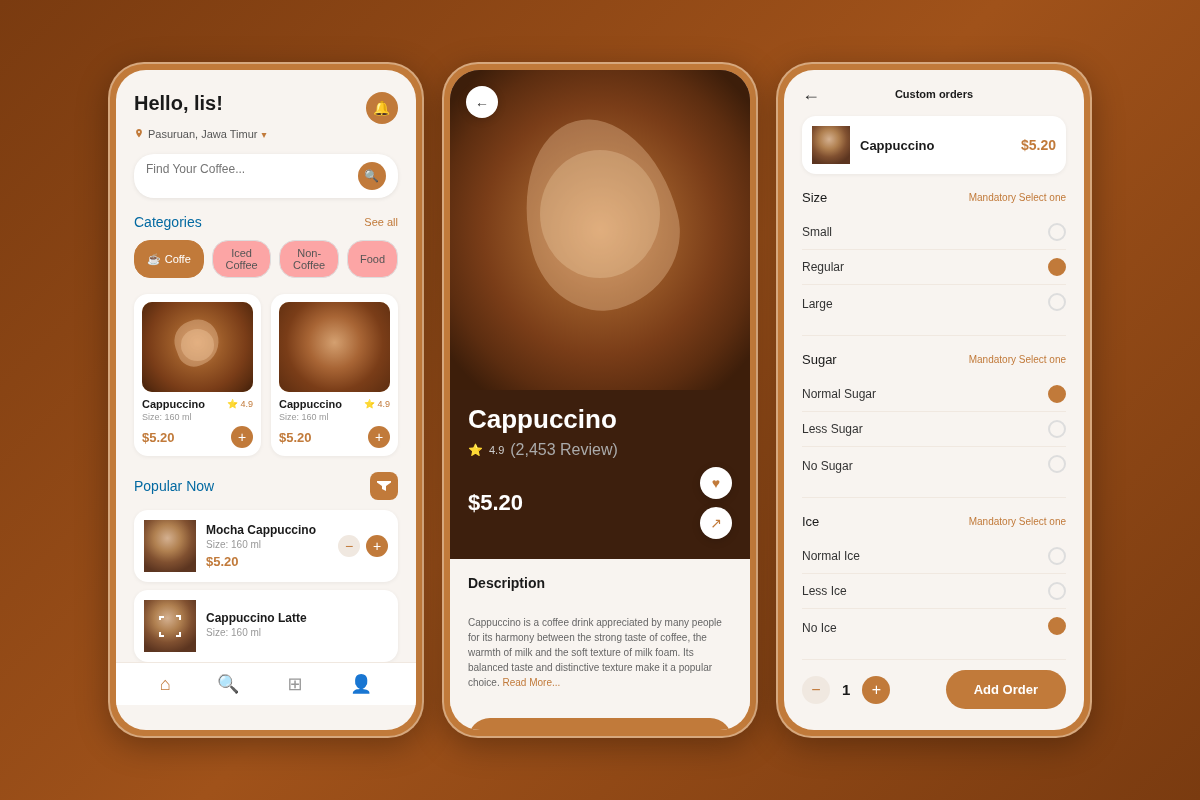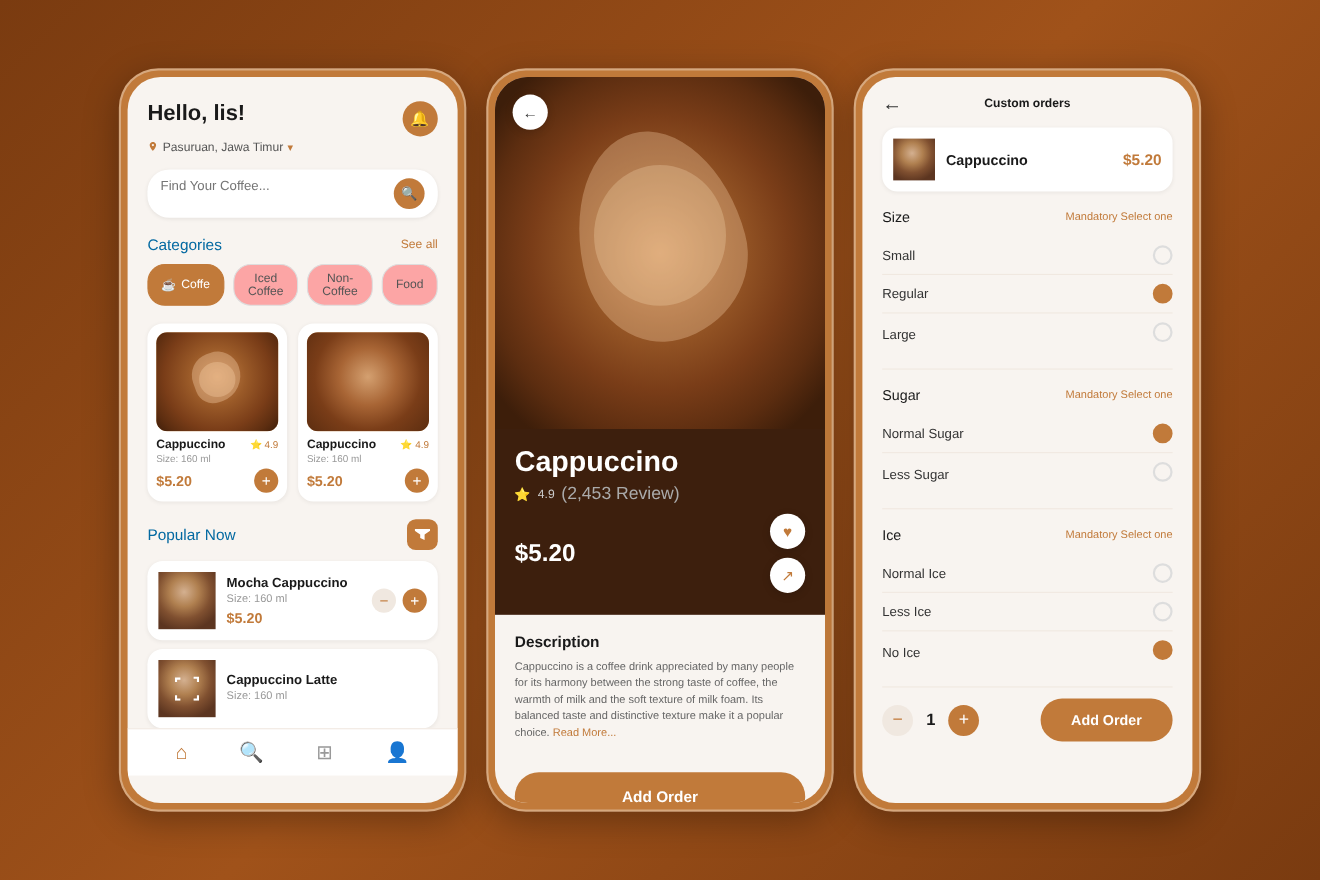--- a/index.html
+++ b/index.html
@@ -258,21 +258,21 @@
       display: flex; align-items: center; justify-content: center;
       cursor: pointer; font-size: 14px; color: #c17a3a;
       box-shadow: 0 2px 8px rgba(0,0,0,0.15);
       border: none;
     }
 
     .description-section {
       padding: 16px 18px;
       background: #f8f4f0;
     }
-    .desc-title { font-size: 14px; font-weight: 700; color: #1a1a1a; margin-bottom: 8px; }
+    .desc-title { font-size: 14px; font-weight: 700; color: #1a1a1a; margin-bottom: 24px; }
     .desc-text { font-size: 10px; color: #666; line-height: 1.5; }
     .read-more { color: #c17a3a; cursor: pointer; font-size: 10px; }
 
     .add-order-btn {
       margin: 12px 18px;
       background: #c17a3a;
       color: white;
       border: none;
       border-radius: 24px;
       width: calc(100% - 36px);
@@ -650,20 +650,24 @@
         <span class="mandatory-text">Mandatory Select one</span>
       </div>
       <div class="option-item">
         <span class="option-label">Normal Sugar</span>
         <div class="radio-btn selected"></div>
       </div>
       <div class="option-item">
         <span class="option-label">Less Sugar</span>
         <div class="radio-btn"></div>
       </div>
+      <div class="option-item">
+        <span class="option-label">No Sugar</span>
+        <div class="radio-btn"></div>
+      </div>
     </div>
 
     <div class="divider"></div>
 
     <div class="option-section">
       <div class="option-header">
         <span class="option-title">Ice</span>
         <span class="mandatory-text">Mandatory Select one</span>
       </div>
       <div class="option-item">

